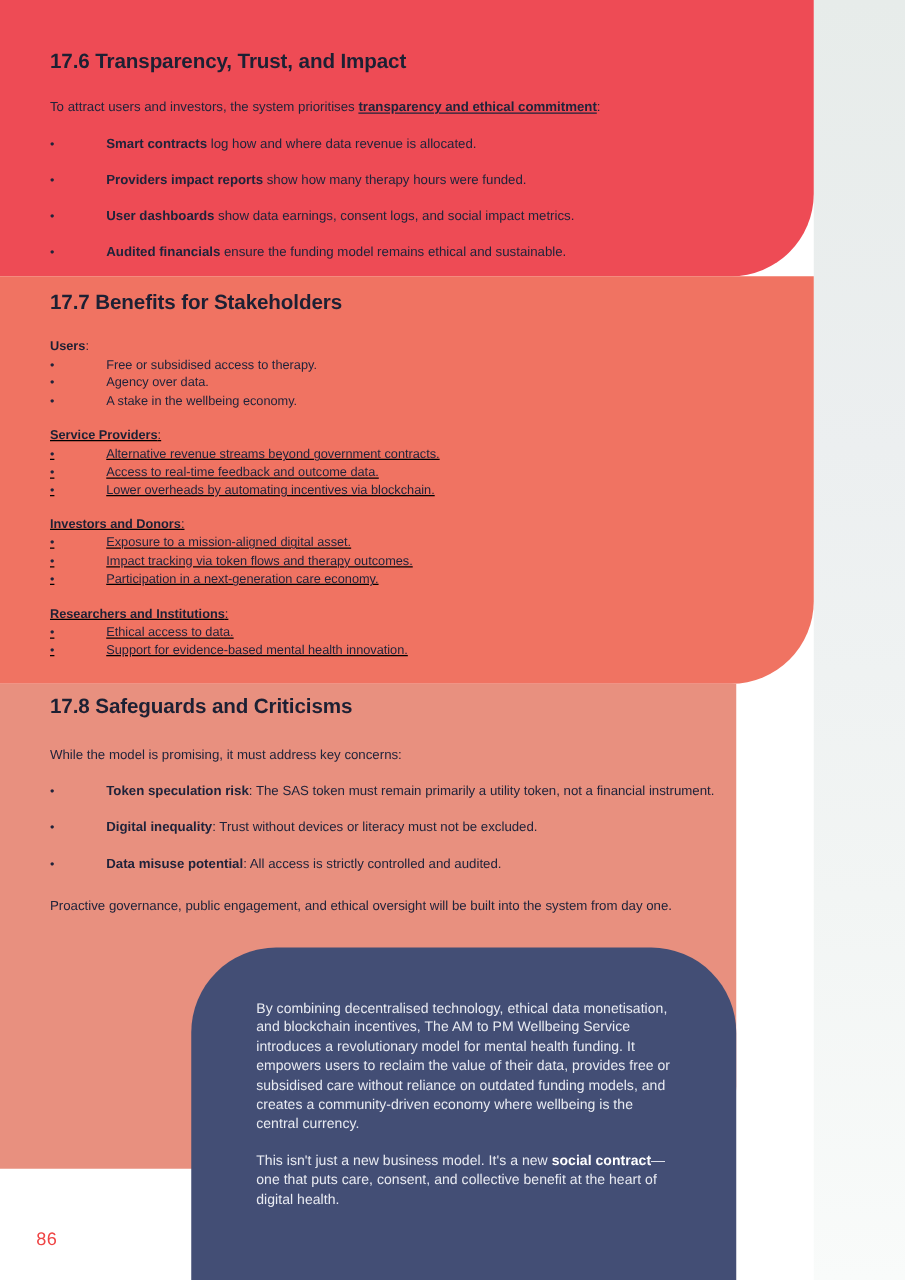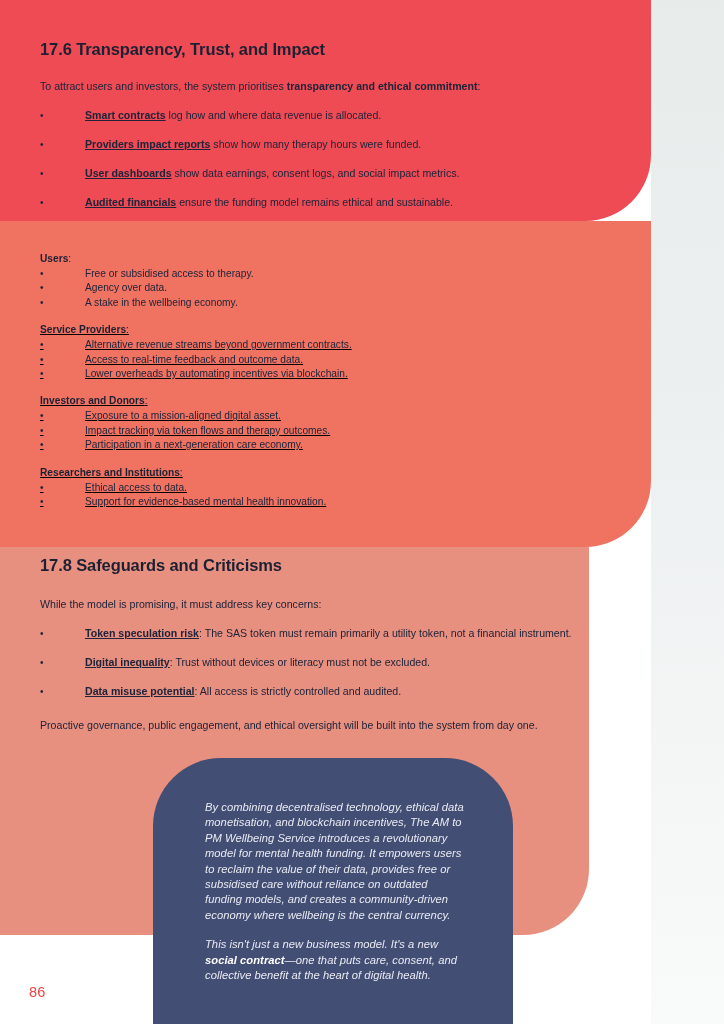--- a/index.html
+++ b/index.html
@@ -56,28 +56,27 @@
     height: 388px;
     background: #e8907f;
     border-bottom-right-radius: 66px;
   }
 
   
   .callout {
     position: absolute;
     left: 153px;
     top: 758px;
-    width: 360px;
+    width: 436px;
     height: 266px;
     background: #434e75;
     border-top-left-radius: 68px;
     border-top-right-radius: 68px;
     box-sizing: border-box;
     padding: 42px 48px 0 52px;
-    font-style: italic;
   }
   .callout p {
     margin: 0 0 14px 0;
     color: #e9ebf2;
     font-size: 11.2px;
     line-height: 15.4px;
     letter-spacing: 0.04px;
   }
   .callout b { font-weight: 700; color: #ffffff; }
 
@@ -93,39 +92,39 @@
     font-weight: 700;
     color: #1d2033;
     letter-spacing: -0.1px;
   }
   .lead {
     margin: 0;
     font-size: 10.6px;
     color: #20233a;
     line-height: 15px;
   }
-  .lead b { font-weight: 700; }
+  .lead b { font-weight: 700; text-decoration: underline; }
 
   
   .bul-spaced { margin: 0; padding: 0; list-style: none; }
   .bul-spaced li {
     display: flex;
     font-size: 10.6px;
     color: #20233a;
     line-height: 15px;
     margin-top: 14px;
   }
   .bul-spaced li .dot {
     width: 45px;
     flex: 0 0 45px;
     font-size: 10px;
     line-height: 15px;
   }
   .bul-spaced li .txt { flex: 1 1 auto; }
-  .bul-spaced li b { font-weight: 700; text-decoration: underline; }
+  .bul-spaced li b { font-weight: 700; }
 
   
   .grp { margin-top: 0; }
   .grp + .grp { margin-top: 13px; text-decoration: underline; }
   .grp-head {
     font-size: 10.2px;
     font-weight: 700;
     color: #1d2033;
     margin: 0 0 1px 0;
     line-height: 14px;
@@ -200,20 +199,21 @@
         </li>
         <li>
           <span class="dot">•</span>
           <span class="txt"><b>Audited financials</b><span> ensure the funding model remains ethical and sustainable.</span></span>
         </li>
       </ul>
     </div>
   </div>
 
   <div class="content" id="sec-177">
+    <h2>17.7 Benefits for Stakeholders</h2>
     <div class="sec-body-177">
 
       <div class="grp">
         <div class="grp-head"><span>Users</span><span class="reg">:</span></div>
         <ul class="bul-tight">
           <li>
               <span class="dot">•</span>
               <span class="txt">Free or subsidised access to therapy.</span>
             </li>
           <li>

